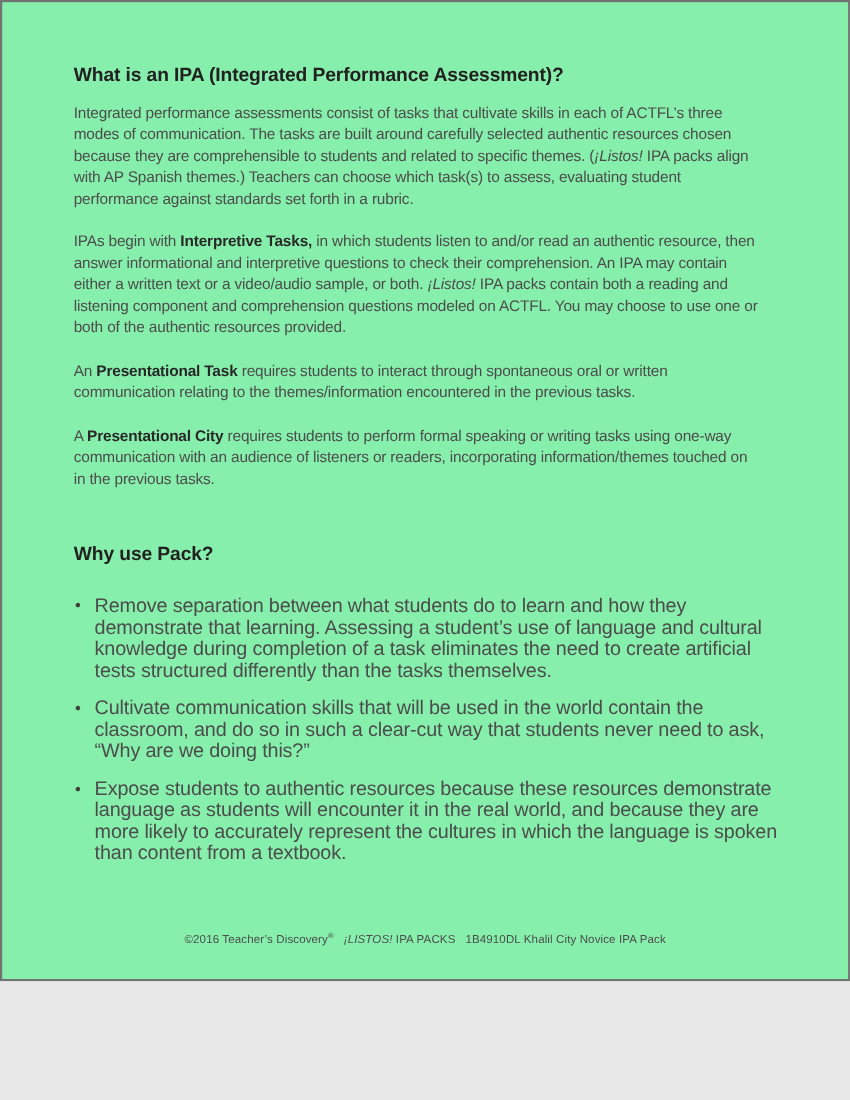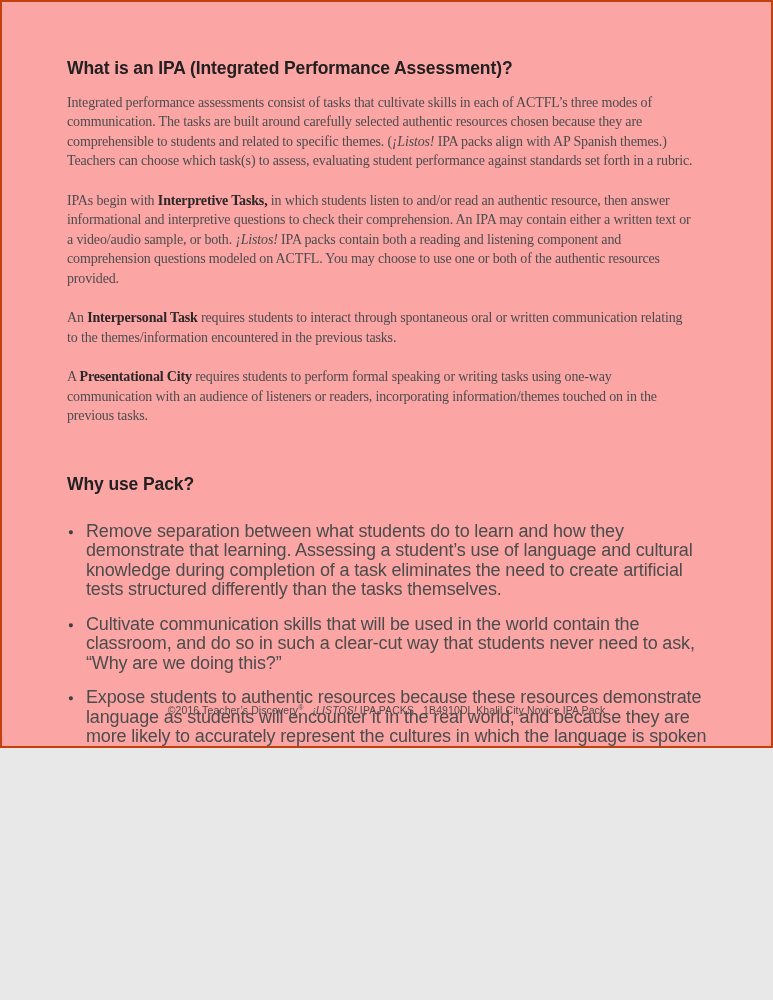--- a/index.html
+++ b/index.html
@@ -1,22 +1,22 @@
 <!DOCTYPE html>
 <html><head>
 <meta charset="utf-8">
 <style>
   html, body { margin: 0; padding: 0; background: #e8e8e8; }
   .page {
     position: relative;
     width: 773px;
-    height: 748px;
+    height: 892px;
     box-sizing: border-box;
-    background: #fca5a5;
-    border: 2px solid #c2410c;
+    background: #86efac;
+    border: 2px solid #737373;
     font-family: "Liberation Sans", sans-serif;
     color: #4c4c4c;
     overflow: hidden;
   }
   .content {
     padding: 56px 64px 0 65px;
   }
   h1.doc-heading {
     margin: 0 0 13px 0;
     font-size: 17.5px;
@@ -24,21 +24,20 @@
     font-weight: 700;
     color: #232021;
     letter-spacing: -0.1px;
   }
   .para {
     margin: 0 14px 20px 0;
     font-size: 14px;
     line-height: 19.5px;
     letter-spacing: -0.15px;
     color: #4c4c4c;
-    font-family: Liberation Serif, serif;
   }
   .section-2 { margin-top: 48px; }
   .run-b { font-weight: 700; color: #2a2728; }
   .run-i { font-style: italic; }
   ul.bullet-list {
     list-style: none;
     margin: 26px 0 0 0;
     padding: 0;
   }
   li.bullet-item {
@@ -75,21 +74,21 @@
 <body>
 
 <div class="page">
   <div class="content">
 
     <section>
       <h1 class="doc-heading">What is an IPA (Integrated Performance Assessment)?</h1>
       <div>
           <p class="para"><span>Integrated performance assessments consist of tasks that cultivate skills in each of ACTFL’s three modes of communication. The tasks are built around carefully selected authentic resources chosen because they are comprehensible to students and related to specific themes. (</span><span class="run-i">¡Listos!</span><span> IPA packs align with AP Spanish themes.) Teachers can choose which task(s) to assess, evaluating student performance against standards set forth in a rubric.</span></p>
           <p class="para"><span>IPAs begin with </span><span class="run-b">Interpretive Tasks,</span><span> in which students listen to and/or read an authentic resource, then answer informational and interpretive questions to check their comprehension. An IPA may contain either a written text or a video/audio sample, or both. </span><span class="run-i">¡Listos!</span><span> IPA packs contain both a reading and listening component and comprehension questions modeled on ACTFL. You may choose to use one or both of the authentic resources provided.</span></p>
-          <p class="para"><span>An </span><span class="run-b">Interpersonal Task</span><span> requires students to interact through spontaneous oral or written communication relating to the themes/information encountered in the previous tasks.</span></p>
+          <p class="para"><span>An </span><span class="run-b">Presentational Task</span><span> requires students to interact through spontaneous oral or written communication relating to the themes/information encountered in the previous tasks.</span></p>
           <p class="para"><span>A </span><span class="run-b">Presentational City</span><span> requires students to perform formal speaking or writing tasks using one-way communication with an audience of listeners or readers, incorporating information/themes touched on in the previous tasks.</span></p>
         </div>
     </section>
 
     <section class="section-2">
       <h1 class="doc-heading">Why use Pack?</h1>
       <ul class="bullet-list">
           <li class="bullet-item"><span>Remove separation between what students do to learn and how they demonstrate that learning. Assessing a student’s use of language and cultural knowledge during completion of a task eliminates the need to create artificial tests structured differently than the tasks themselves.</span></li>
           <li class="bullet-item"><span>Cultivate communication skills that will be used in the world contain the classroom, and do so in such a clear-cut way that students never need to ask, “Why are we doing this?”</span></li>
           <li class="bullet-item"><span>Expose students to authentic resources because these resources demonstrate language as students will encounter it in the real world, and because they are more likely to accurately represent the cultures in which the language is spoken than content from a textbook.</span></li>

